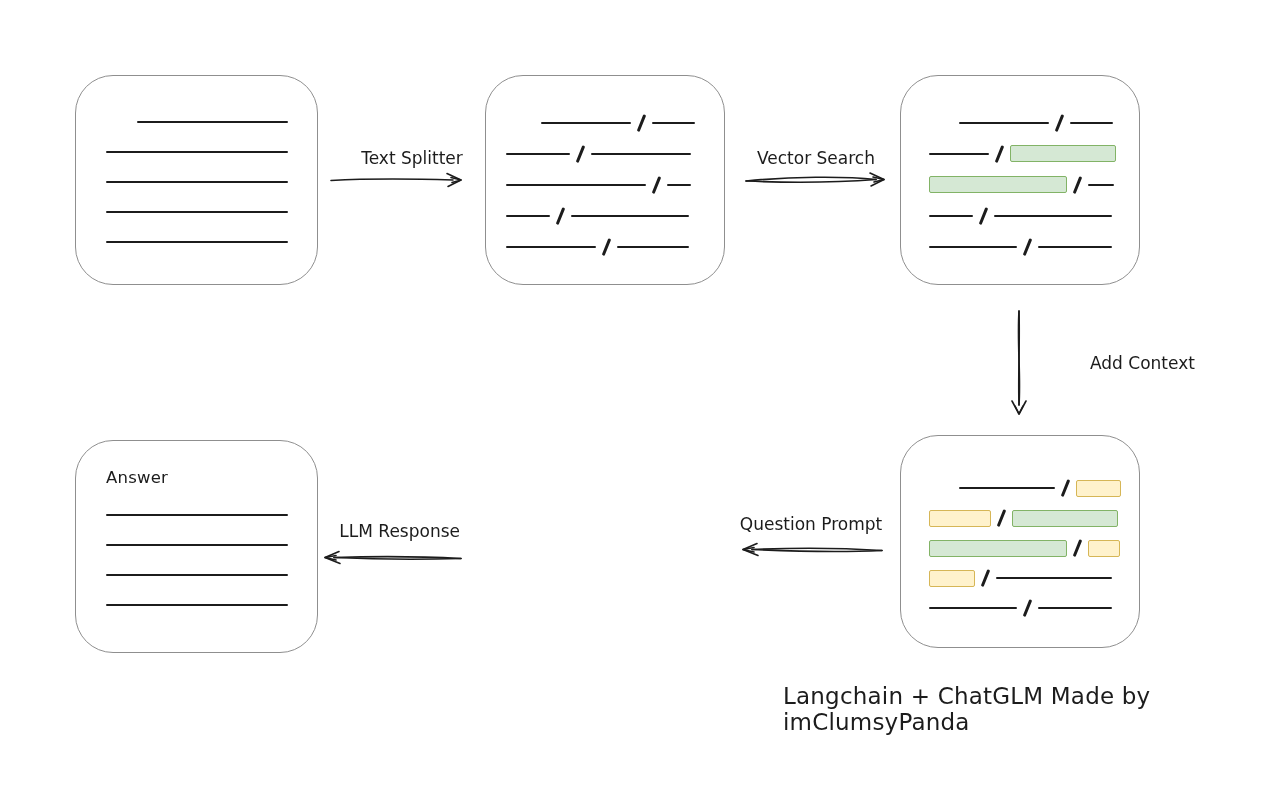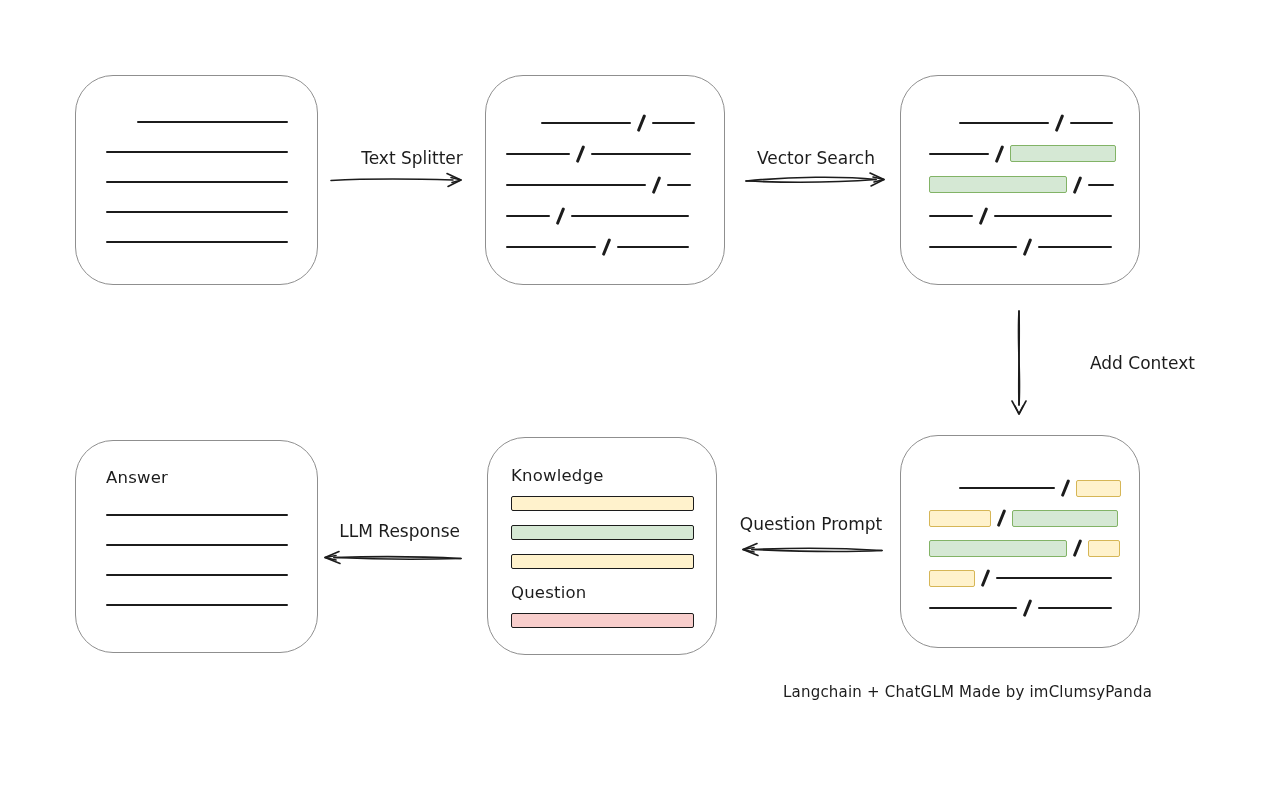--- a/index.html
+++ b/index.html
@@ -43,21 +43,21 @@
   #arr-vector-search  {left:743px;top:168px;}
   #arr-add-context    {left:1007px;top:308px;}
   #arr-generate-prompt{left:735px;top:538px;}
   #arr-llm-response   {left:318px;top:546px;}
   #lbl-text-splitter  {left:344px;top:148px;width:136px;text-align:center;}
   #lbl-vector-search  {left:745px;top:148px;width:142px;text-align:center;}
   #lbl-add-context    {left:1090px;top:353px;}
   #lbl-generate-prompt{left:737px;top:514px;width:148px;text-align:center;}
   #lbl-llm-response   {left:322px;top:521px;width:138px;text-align:right;}
 
-  .caption{position:absolute;left:783px;top:683px;font-size:15px;letter-spacing:.2px;}
+  .caption{position:absolute;left:783px;top:683px;font-size:23px;letter-spacing:.2px;}
 </style>
 </head>
 <body>
 
 <div class="canvas">
 
   <div class="node" id="doc">
     <div class="rows">
         <div class="row">
           <div class="seg-line" style="width: 151px; margin-left: 31px;"></div>
@@ -160,32 +160,20 @@
           <div class="seg-line" style="width: 116px;"></div>
         </div>
         <div class="row">
           <div class="seg-line" style="width: 88px;"></div>
           <div class="seg-slash"></div>
           <div class="seg-line" style="width: 74px;"></div>
         </div>
       </div>
   </div>
 
-  <div class="node" id="prompt">
-    <div class="node-title">Knowledge</div>
-    <div class="bars">
-        <div class="bar hl-yellow"></div>
-        <div class="bar hl-green"></div>
-        <div class="bar hl-yellow"></div>
-      </div>
-    <div class="node-title q-title">Question</div>
-    <div class="bars">
-        <div class="bar hl-red"></div>
-      </div>
-  </div>
 
   <div class="node" id="answer">
     <div class="node-title">Answer</div>
     <div class="rows rows-answer">
         <div class="row">
           <div class="seg-line" style="width: 182px;"></div>
         </div>
         <div class="row">
           <div class="seg-line" style="width: 182px;"></div>
         </div>

